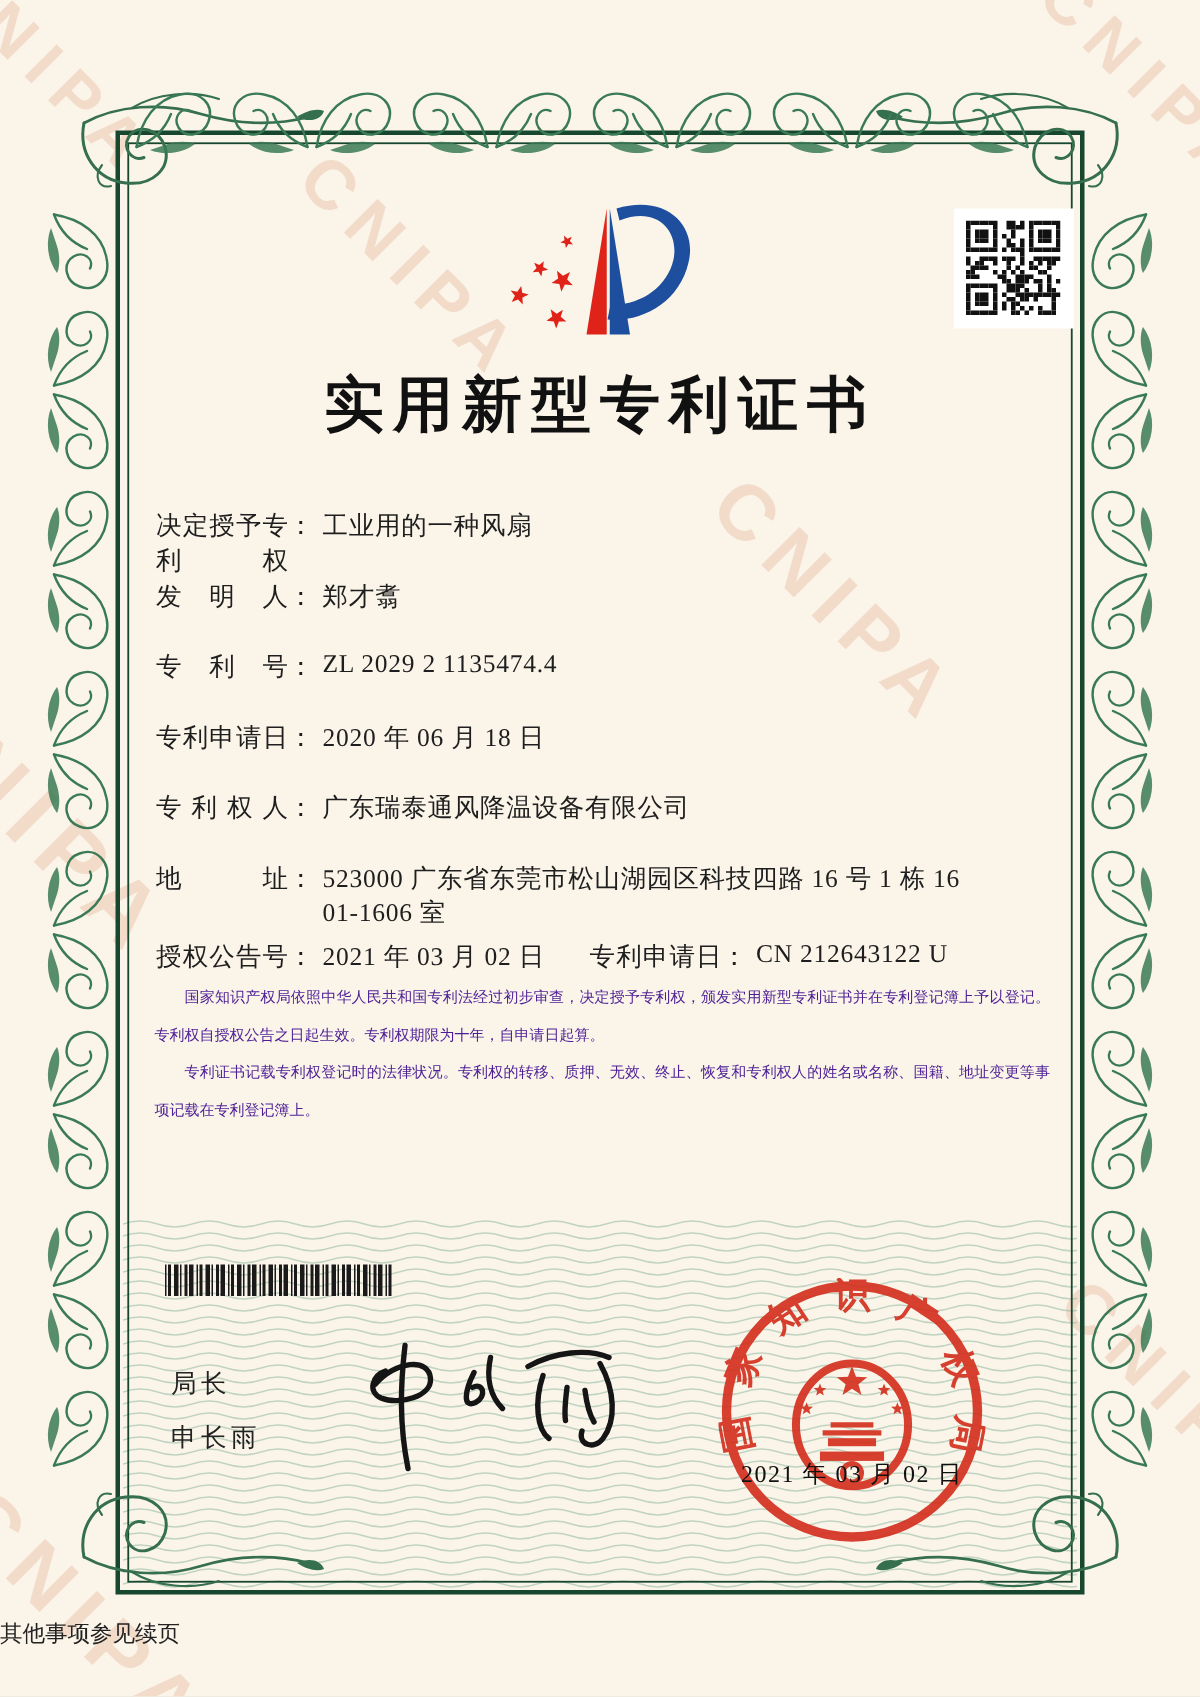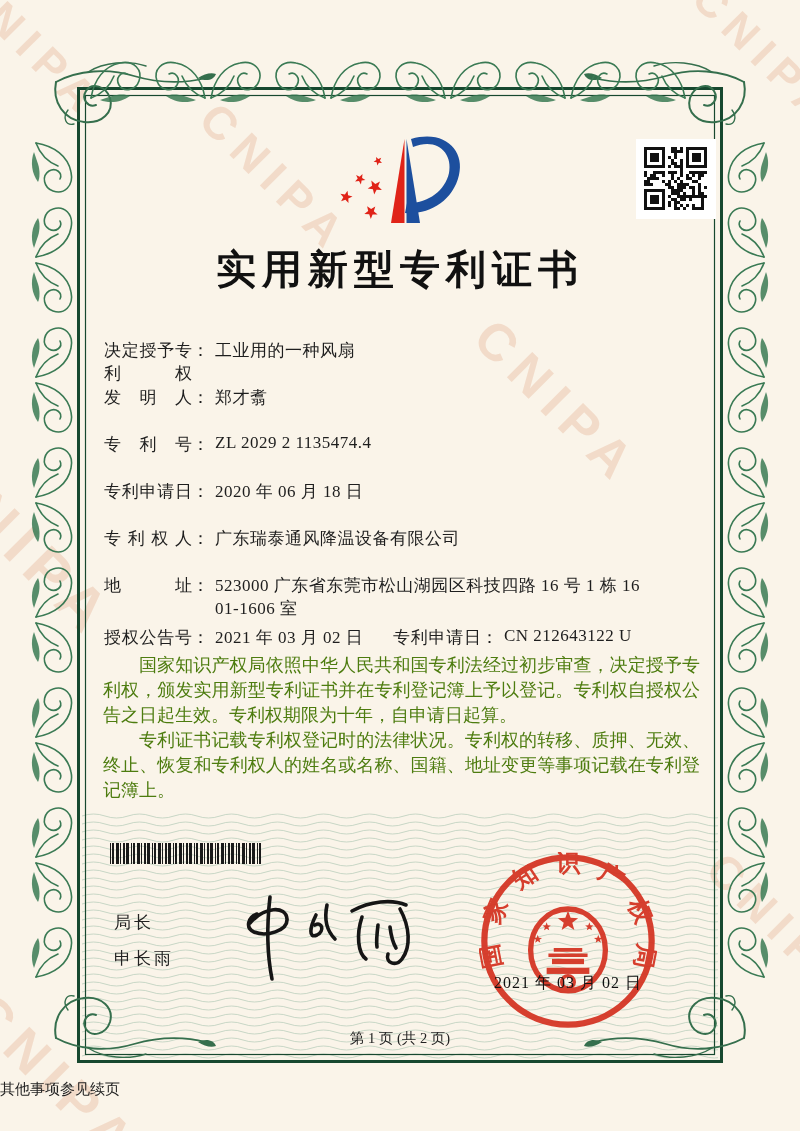--- a/index.html
+++ b/index.html
@@ -26,22 +26,22 @@
   .qr-box svg{position:absolute;left:8px;top:8px;}
   .logo{position:absolute;left:333px;top:127px;}
   .title{position:absolute;left:0;top:242px;width:100%;text-align:center;
     font-size:40px;font-weight:700;letter-spacing:6px;color:#111;}
   .frow{position:absolute;left:104px;font-size:17px;color:#1e1e1e;}
   .flabel{display:inline-block;width:88px;text-align:justify;text-align-last:justify;vertical-align:top;}
   .fcolon{display:inline-block;vertical-align:top;margin-right:6px;}
   .fvalue{display:inline-block;vertical-align:top;letter-spacing:.5px;}
   .fvalue.addr{width:432px;line-height:23px;word-break:break-all;}
   .pair2{position:absolute;left:289px;top:0;white-space:nowrap;}
-  .paras{position:absolute;left:103px;top:653px;width:597px;font-size:18px;line-height:25px;
-    text-align:justify;color:#4d7c0f;}
+  .paras{position:absolute;left:103px;top:653px;width:597px;font-size:10px;line-height:25px;
+    text-align:justify;color:#4c1d95;}
   .paras p{margin:0;text-indent:2em;}
   .barcode{position:absolute;left:110px;top:843px;height:21px;font-size:0;white-space:nowrap;}
   .barcode span{display:inline-block;height:21px;background:#1a1a1a;}
   .sig-title{position:absolute;left:114px;top:911px;font-family:"Liberation Sans","DejaVu Sans",sans-serif;
     font-size:17px;letter-spacing:3px;color:#222;}
   .sig-name{position:absolute;left:114px;top:947px;font-family:"Liberation Sans","DejaVu Sans",sans-serif;
     font-size:17px;letter-spacing:3px;color:#222;}
   .sig-hand{position:absolute;left:230px;top:893px;}
   .seal{position:absolute;left:479px;top:852px;}
   .seal-date{position:absolute;left:470px;top:973px;width:196px;text-align:center;
@@ -437,16 +437,15 @@
             </g>
           <path d="M78,116 H122 M84,110 H116" fill="none" stroke-width="4"></path>
           <rect x="82" y="120" width="36" height="6" stroke="none"></rect>
           <rect x="76" y="130" width="48" height="7" stroke="none"></rect>
           <circle cx="100" cy="146" r="7" fill="none" stroke-width="4"></circle>
         </g>
       </g>
     </svg>
     <div class="seal-date">2021 年 03 月 02 日</div>
 
-    <div class="page-info">第 1 页 (共 2 页)</div>
     <div class="continuation">其他事项参见续页</div>
   </div>
 </div>
 
 </body></html>

